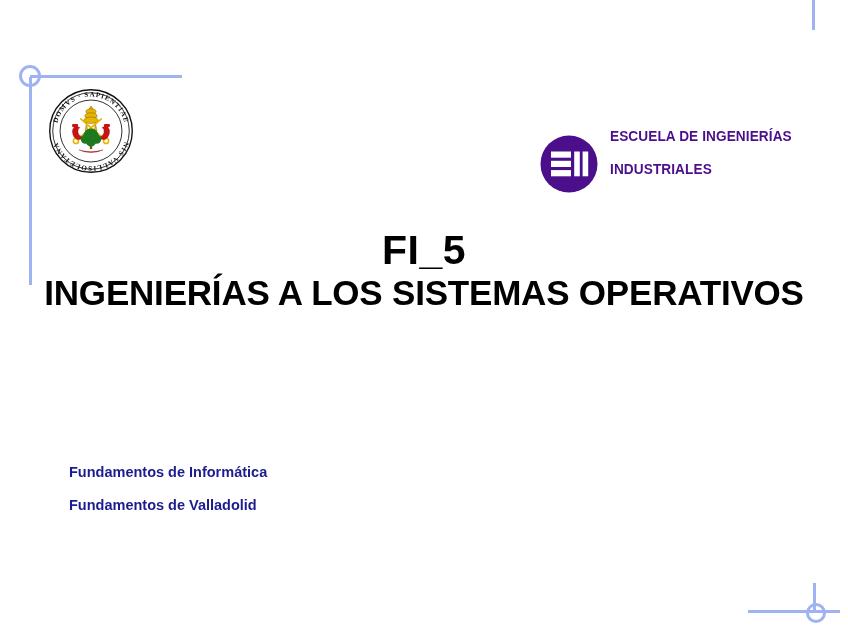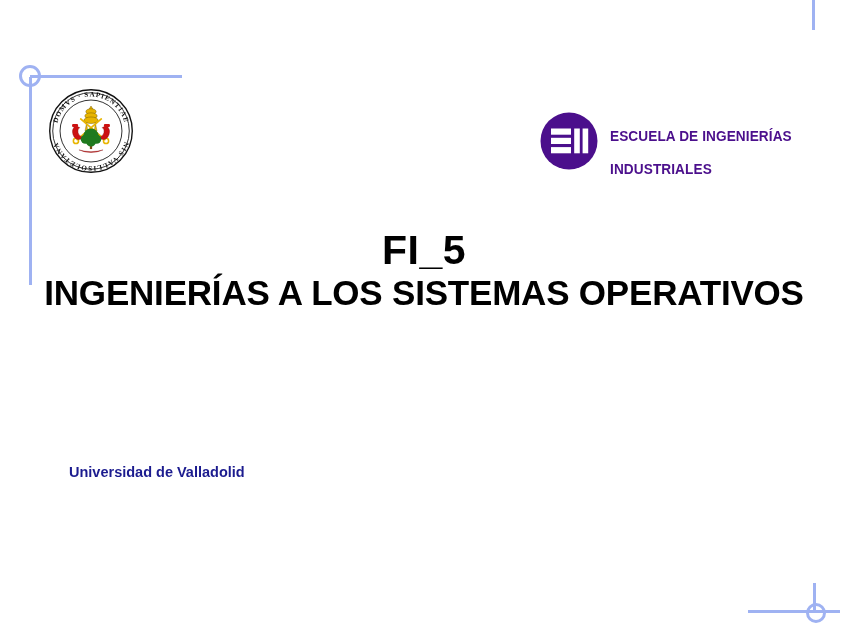--- a/index.html
+++ b/index.html
@@ -51,21 +51,21 @@
     height: 86px;
   }
   #uva-seal svg { display: block; }
 
   
   #eii-logo {
     position: absolute;
     left: 540px;
     top: 112px;
     display: flex;
-    align-items: flex-start;
+    align-items: flex-end;
     gap: 12px;
   }
   #eii-mark {
     width: 58px;
     height: 58px;
     flex: 0 0 auto;
   }
   #eii-text {
     color: #4B0F8C;
     font-family: "Liberation Sans", sans-serif;
@@ -202,16 +202,17 @@
       <span id="eii-line2">INDUSTRIALES</span>
     </div>
   </div>
 
   <div id="title-block">
     <span id="title-line-1">FI_5</span>
     <span id="title-line-2">INGENIERÍAS A LOS SISTEMAS OPERATIVOS</span>
   </div>
 
   <div id="subtitle-block">
-    <span class="sub-line">Universidad de Valladolid</span>
+    <span class="sub-line">Fundamentos de Informática</span>
+    <span class="sub-line">Fundamentos de Valladolid</span>
   </div>
 
 </div>
 
 </body></html>

